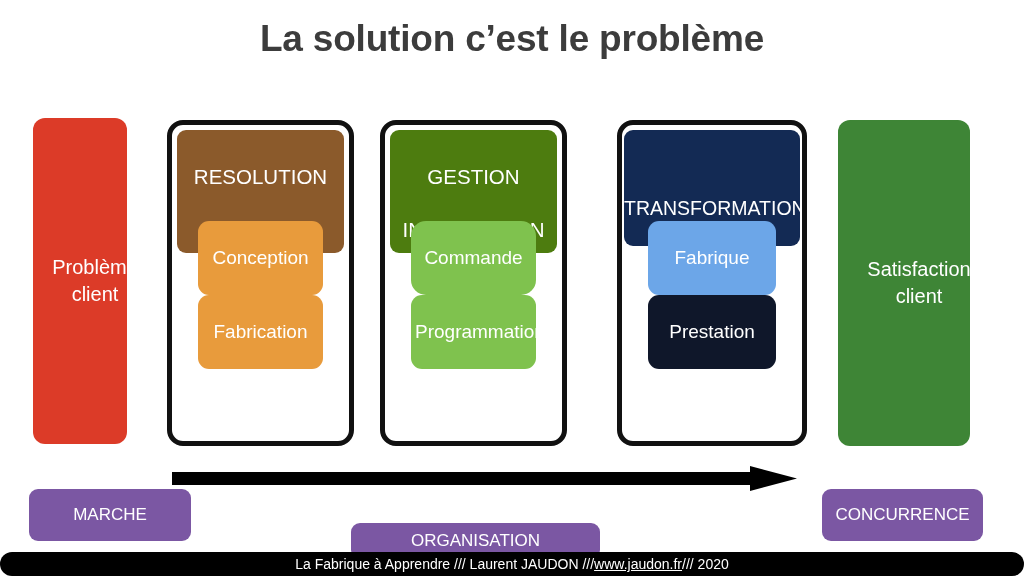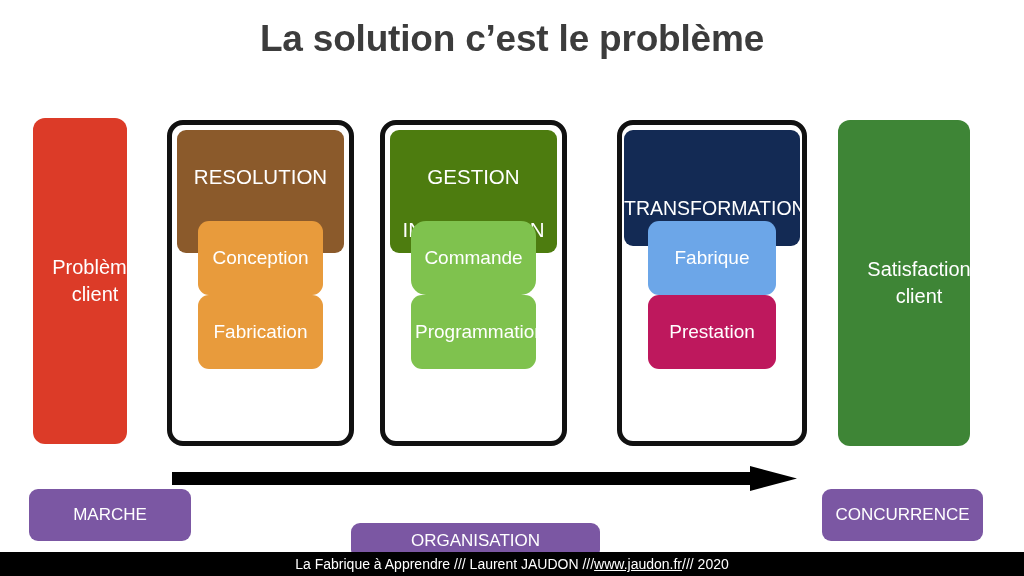--- a/index.html
+++ b/index.html
@@ -182,21 +182,21 @@
       <div class="card-item" style="background: rgb(127, 194, 78);">Programmation</div>
     </div>
   </div>
 
   <div class="card" id="card-2">
     <div class="card-header" style="background: rgb(19, 42, 84);">
       <span>TRANSFORMATION</span>
     </div>
     <div class="card-items">
       <div class="card-item" style="background: rgb(108, 166, 232);">Fabrique</div>
-      <div class="card-item" style="background: #be185d;">Prestation</div>
+      <div class="card-item" style="background: #0f172a;">Prestation</div>
     </div>
   </div>
 
   <div class="pillar" id="pillar-satisfaction" style="background: rgb(62, 133, 54);">
     <div>
       <span>Satisfaction</span><br>
       <span>client</span>
     </div>
   </div>
 
@@ -207,19 +207,19 @@
   <div class="tag" id="tag-0" style="background: rgb(123, 87, 163);">
     <span>MARCHE</span>
   </div>
   <div class="tag" id="tag-1" style="background: rgb(123, 87, 163);">
     <span>ORGANISATION</span>
   </div>
   <div class="tag" id="tag-2" style="background: rgb(123, 87, 163);">
     <span>CONCURRENCE</span>
   </div>
 
-  <div id="footer" style="background: rgb(0, 0, 0); color: rgb(255, 255, 255);">
+  <div id="footer" style="background: rgb(0, 0, 0); color: rgb(255, 255, 255); border-radius: 12px;">
     <span>La Fabrique à Apprendre /// Laurent JAUDON  /// </span>
     <span class="u">www.jaudon.fr</span>
     <span> /// 2020</span>
   </div>
 
 </div>
 
 </body></html>

